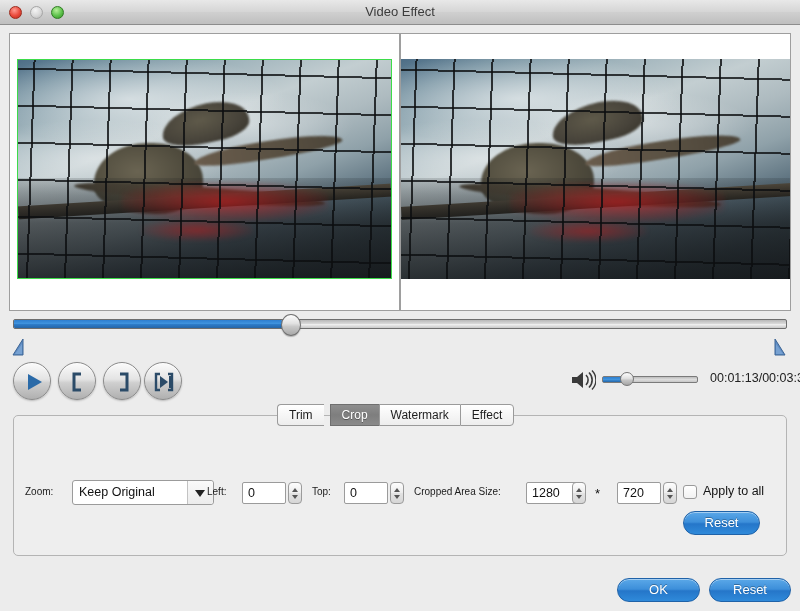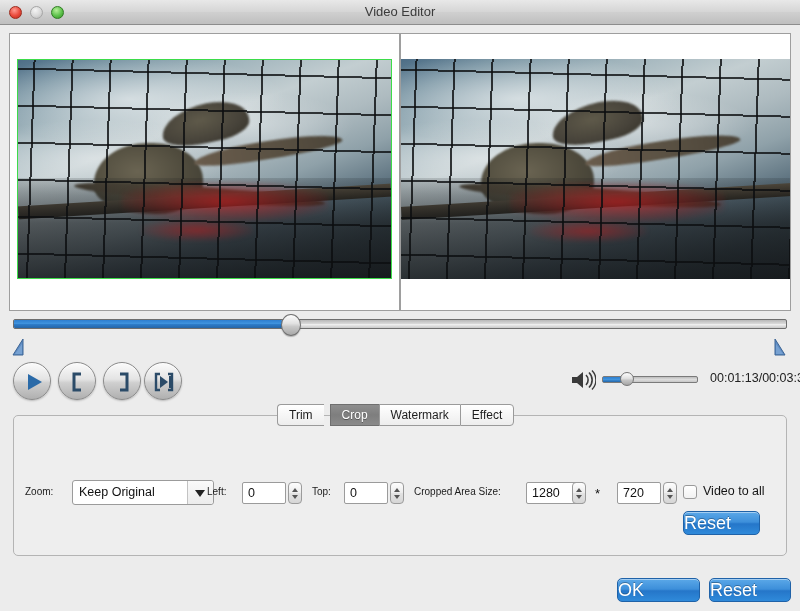--- a/index.html
+++ b/index.html
@@ -260,42 +260,42 @@
   .checkline { position:absolute; left:683px; top:485px; height:16px; }
   .checkbox {
     position:absolute; left:0; top:0; width:14px; height:14px;
     background: linear-gradient(to bottom, #ffffff 0%, #f2f2f2 100%);
     border:1px solid #9a9a9a; border-radius:3px; box-sizing:border-box;
   }
   .check-label { position:absolute; left:20px; top:-1px; font-size:12.5px; color:#141414; white-space:nowrap; }
 
   .btn-blue {
     position:absolute; box-sizing:border-box;
-    border:1px solid #1f62a8; border-radius:5px;
+    border:1px solid #1f62a8; border-radius:12px;
     background: linear-gradient(to bottom, #5ba8e8 0%, #3d8fda 46%, #2576c9 54%, #2f8ada 100%);
-    color:#ffffff; font-size:18px;
+    color:#ffffff; text-align:center; font-size:13px;
     text-shadow: 0 -1px 0 rgba(0,0,0,0.30);
     box-shadow: inset 0 1px 0 rgba(255,255,255,0.45);
   }
   .btn-reset { left:683px; top:511px; width:77px; height:24px; line-height:22px; }
   .btn-ok    { left:617px; top:578px; width:83px; height:24px; line-height:22px; }
   .btn-cancel{ left:709px; top:578px; width:82px; height:24px; line-height:22px; }
 </style>
 </head>
 <body>
 
 <div class="window">
 
   <div class="titlebar">
     <div class="traffic">
       <div class="light close"></div>
       <div class="light min"></div>
       <div class="light zoom"></div>
     </div>
-    <div class="title-text">Video Editor</div>
+    <div class="title-text">Video Effect</div>
   </div>
 
   <div class="preview-row">
 
     <div class="preview left">
       <div class="video-frame src">
         <div class="vid-inner">
           <div class="sky"></div>
           <div class="chameleon">
             <div class="body-blob"></div>
@@ -441,21 +441,21 @@
       <div class="val">720</div>
     </div>
     <div class="stepper" style="left:649px; top:66px;">
       <div class="up"></div>
         <div class="dn"></div>
     </div>
   </div>
 
   <div class="checkline">
     <div class="checkbox"></div>
-    <div class="check-label">Video to all</div>
+    <div class="check-label">Apply to all</div>
   </div>
 
   <div class="btn-blue btn-reset">Reset</div>
 
   <div class="btn-blue btn-ok">OK</div>
   <div class="btn-blue btn-cancel">Reset</div>
 
 </div>
 
 </body></html>

